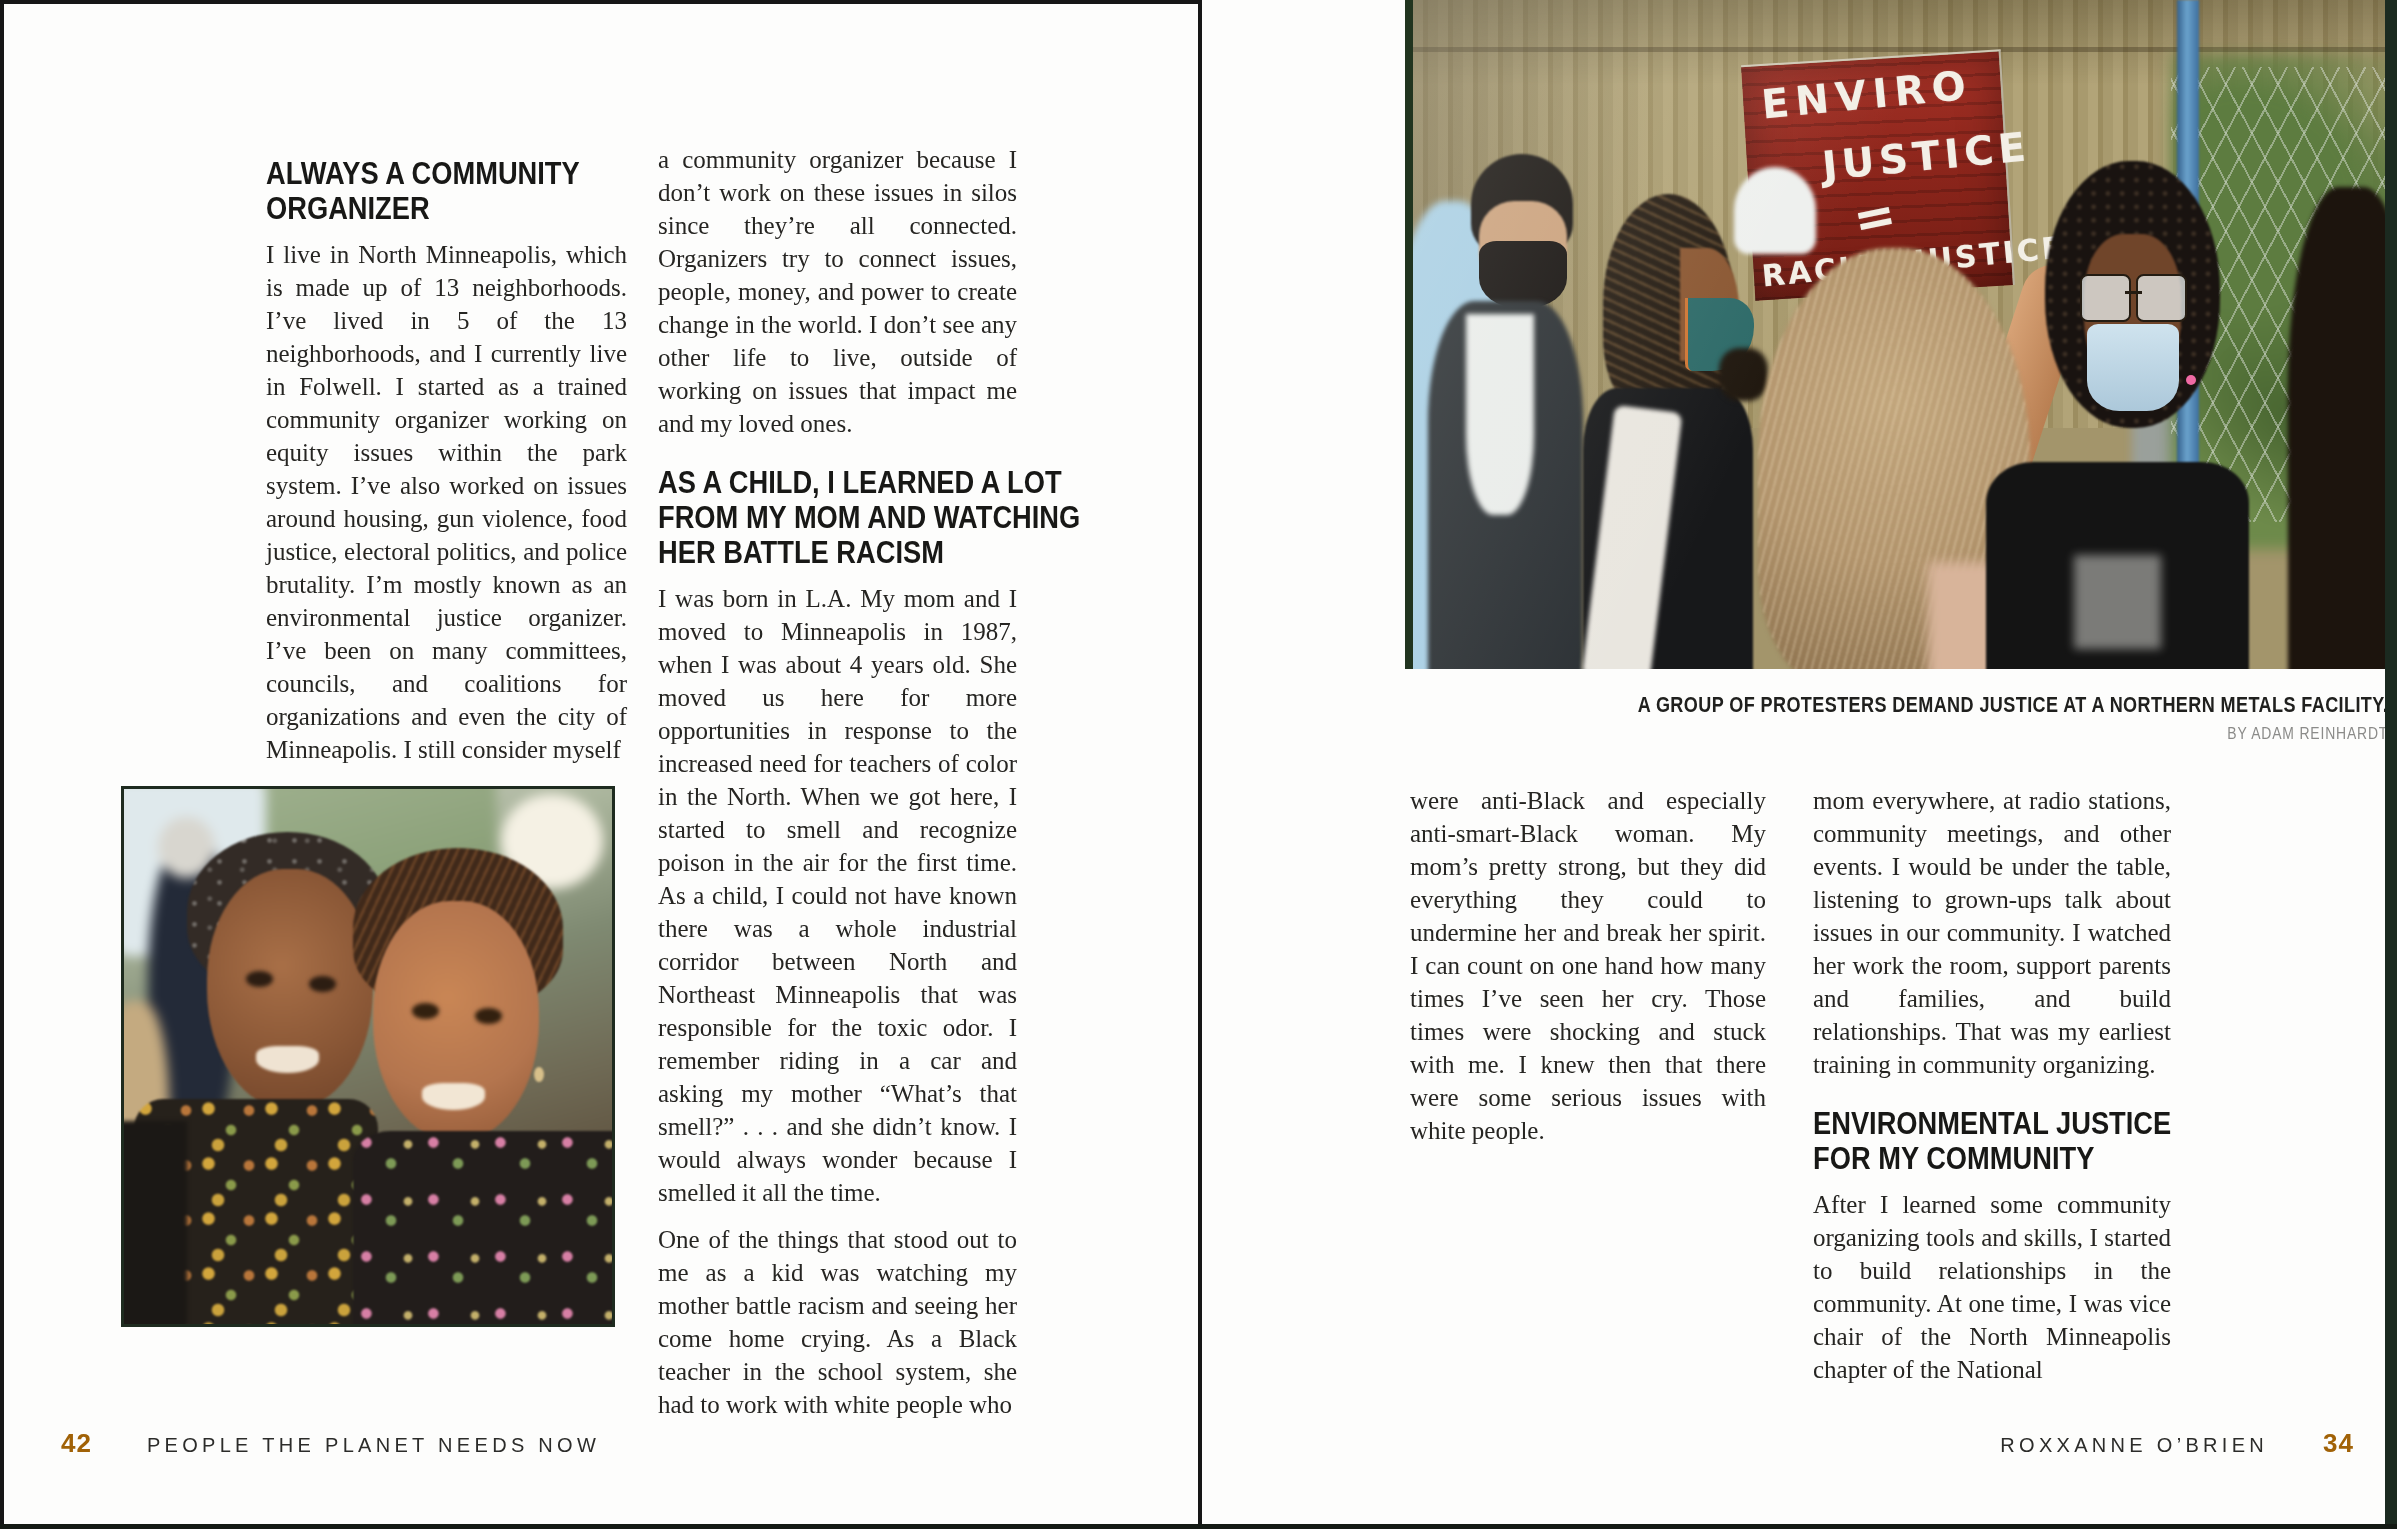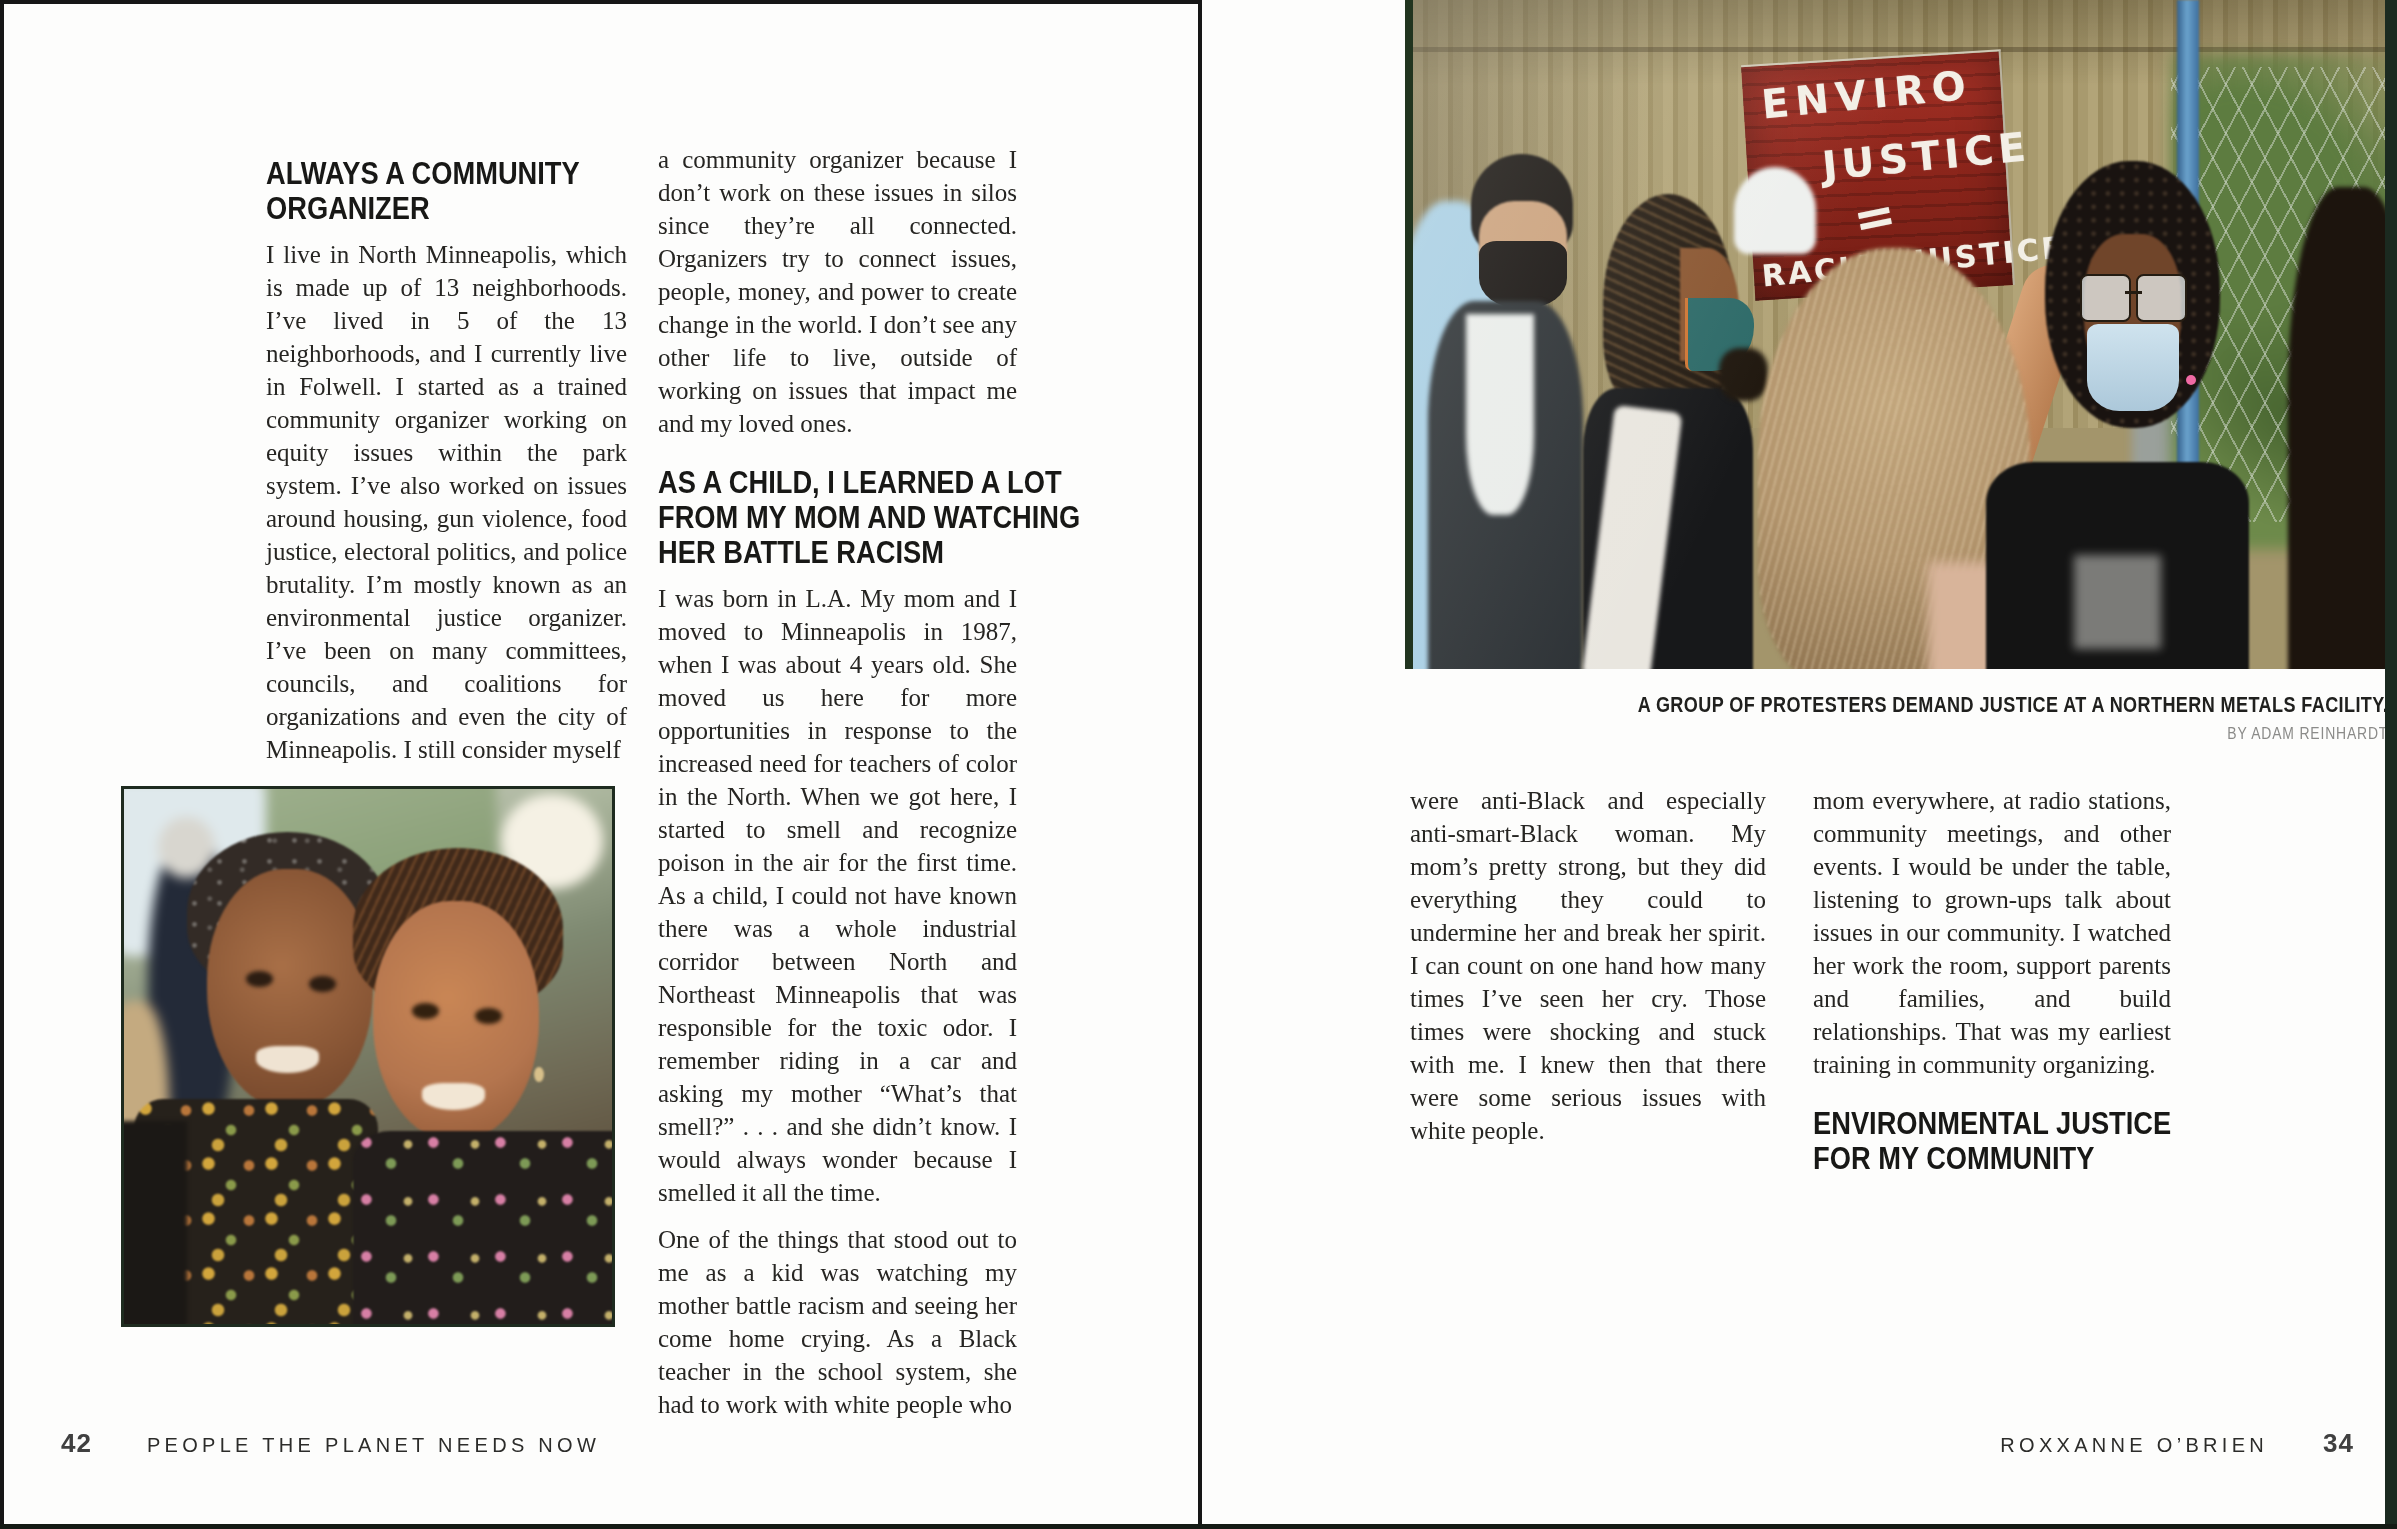--- a/index.html
+++ b/index.html
@@ -41,21 +41,21 @@
               transform:scaleX(.82);transform-origin:0 0;margin-top:5.7px;}
   .caption-left{left:121px;top:1338px;}
   .caption-right{right:10px;top:692px;text-align:right;}
   .caption-right .cap-title,.caption-right .cap-credit{transform-origin:100% 0;}
 
   
   .footer{position:absolute;top:1428px;font-family:"Liberation Sans",sans-serif;
           display:flex;align-items:baseline;gap:55px;}
   .footer-left{left:61px;}
   .footer-right{right:44px;}
-  .pagenum{font-weight:bold;font-size:26px;color:#404040;letter-spacing:1px;}
+  .pagenum{font-weight:bold;font-size:26px;color:#a16207;letter-spacing:1px;}
   .running{font-size:20px;color:#2c2c2a;letter-spacing:4.3px;white-space:nowrap;}
 
   
   .selfie{position:absolute;left:121px;top:786px;width:488px;height:535px;margin:0;
           border:3.8px solid #1e2b1f;overflow:hidden;background:#6f6a55;}
   .selfie .bgblur{position:absolute;inset:-11.5px;filter:blur(5.7px);}
   .sf{position:absolute;}
   .sf-bg{inset:0;background:linear-gradient(165deg,#d8d8cf 0%,#a9b49b 22%,#7f8a72 40%,#6f6a55 60%,#53412f 85%,#3e2e20 100%);}
   .sf-window{left:0;top:0;width:30%;height:32%;background:#dfe9ec;border-radius:10%;}
   .sf-figdark{left:7%;top:10%;width:17%;height:58%;background:#232a38;border-radius:45%;}
@@ -284,20 +284,21 @@
     <div class="col col-r1">
       <p>were anti-Black and especially anti-smart-Black woman. My mom’s pretty strong, but they did everything they could to undermine her and break her spirit. I can count on one hand how many times I’ve seen her cry. Those times were shocking and stuck with me. I knew then that there were some serious issues with white people.</p>
     </div>
 
     <div class="col col-r2">
       <p>mom everywhere, at radio stations, community meetings, and other events. I would be under the table, listening to grown-ups talk about issues in our community. I watched her work the room, support parents and families, and build relationships. That was my earliest training in community organizing.</p>
       <h2 class="head mid">
         <span class="hl">ENVIRONMENTAL JUSTICE</span><br>
         <span class="hl">FOR MY COMMUNITY</span>
       </h2>
+      <p>After I learned some community organizing tools and skills, I started to build relationships in the community. At one time, I was vice chair of the North Minneapolis chapter of the National</p>
     </div>
 
     <footer class="footer footer-right">
       <span class="running">ROXXANNE O’BRIEN</span>
       <span class="pagenum">34</span>
     </footer>
   </section>
 
   <div class="edge edge-top"></div>
   <div class="edge edge-left"></div>

